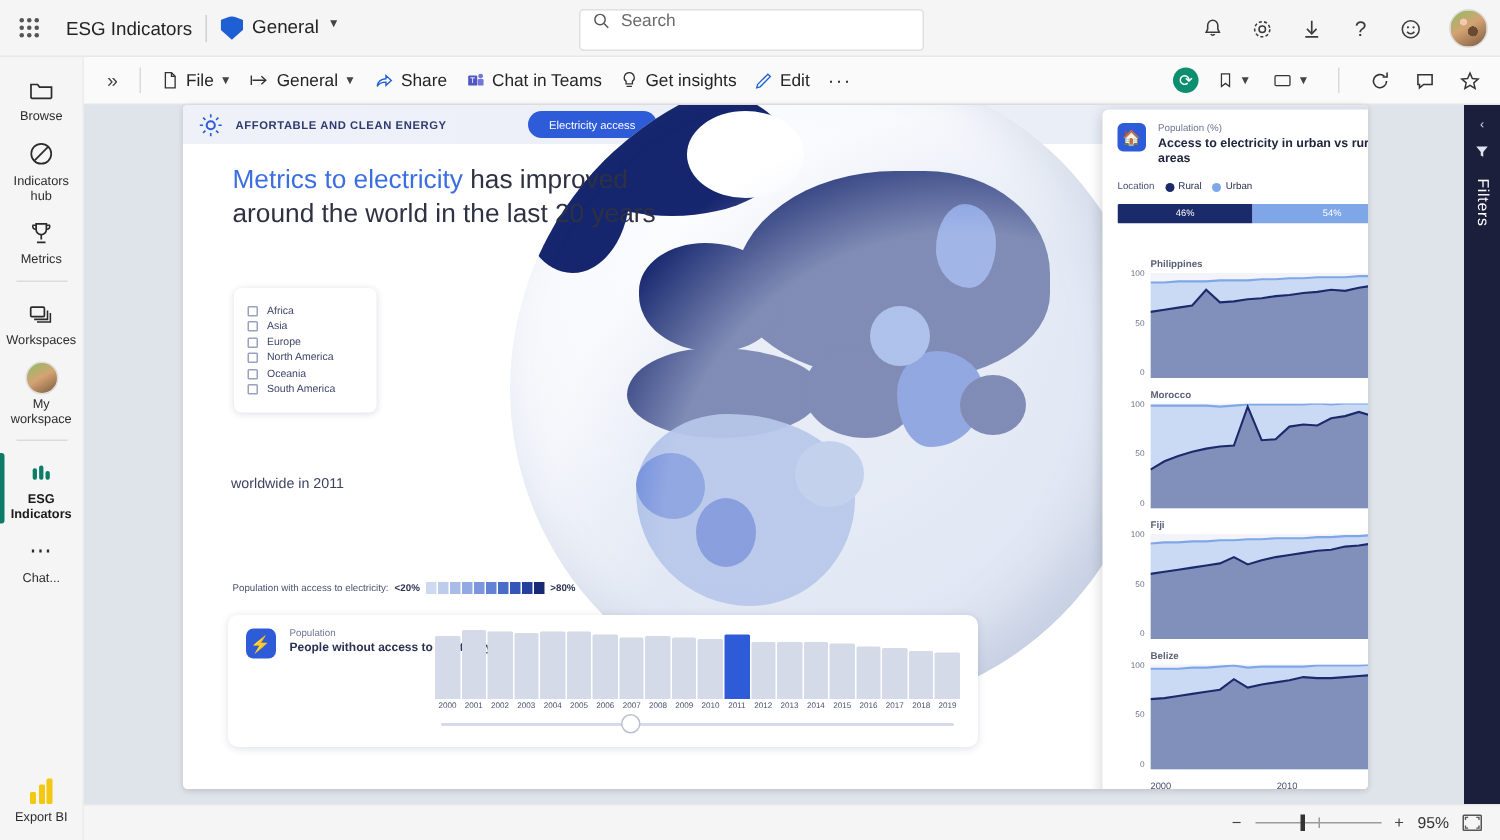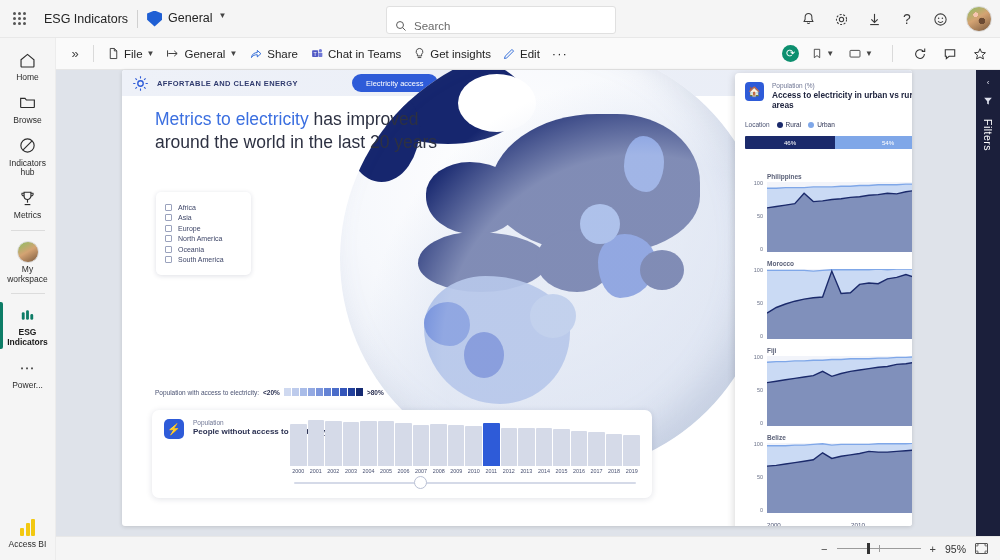--- a/index.html
+++ b/index.html
@@ -24,21 +24,21 @@
   .team-chip { display: flex; align-items: flex-start; gap: 6px; cursor: pointer; }
   .shield {
     width: 15px; height: 16px; background: #1f5fd4;
     clip-path: polygon(50% 0%, 100% 18%, 100% 58%, 50% 100%, 0% 58%, 0% 18%);
   }
   .team-name { font-size: 12.5px; color: #242424; }
   .chev { font-size: 8px; color: #444; }
   .search-wrap { position: absolute; left: 386px; top: 6px; width: 230px; height: 26px; }
   .search-box {
     width: 100%; height: 100%; background: #fff; border: 1px solid #e0e0e0;
-    border-radius: 3px; display: flex; align-items: flex-start; padding: 13px 8px; gap: 7px;
+    border-radius: 3px; display: flex; align-items: flex-end; padding: 13px 8px; gap: 7px;
   }
   .search-ph { font-size: 11.5px; color: #6a6a6a; }
   .top-icons { position: absolute; right: 8px; top: 0; height: 38px; display: flex; align-items: center; gap: 13px; }
   .ticon { width: 20px; height: 20px; display: flex; align-items: center; justify-content: center; cursor: pointer; color:#3b3b3b;}
   .avatar {
     width: 26px; height: 26px; border-radius: 50%; cursor: pointer; margin-left: 3px;
     background:
       radial-gradient(circle at 36% 32%, #f7c5b0 0 10%, transparent 11%),
       radial-gradient(circle at 62% 58%, #6b4a33 0 16%, transparent 17%),
       linear-gradient(150deg, #8bbf62 0%, #d4a373 45%, #7a5a3e 100%);
@@ -290,28 +290,20 @@
           <circle cx="10" cy="6.6" r=".8" fill="#3b3b3b"></circle>
           <path d="M5.4 9.8a3.2 3.2 0 0 0 5.2 0" fill="none" stroke="#3b3b3b" stroke-width="1.1"></path>
         </svg>
     </div>
     <div class="avatar"></div>
   </div>
 </div>
 
 <div class="leftnav">
 
-  <div class="nav-item">
-    <span class="ni-icon">
-      <svg width="19" height="19" viewBox="0 0 20 20">
-          <path d="M3.2 9.2 10 3.6l6.8 5.6V16a.8.8 0 0 1-.8.8H4a.8.8 0 0 1-.8-.8z" fill="none" stroke="#2b2b2b" stroke-width="1.2"></path>
-        </svg>
-    </span>
-    <span class="ni-label">Home</span>
-  </div>
 
 
   <div class="nav-item">
     <span class="ni-icon">
       <svg width="19" height="19" viewBox="0 0 20 20">
           <path d="M2.8 5.6h4.6l1.4 1.8h8.4v7.2a.7.7 0 0 1-.7.7H3.5a.7.7 0 0 1-.7-.7z" fill="none" stroke="#2b2b2b" stroke-width="1.2"></path>
         </svg>
     </span>
     <span class="ni-label">Browse</span>
   </div>
@@ -334,20 +326,30 @@
           <path d="M6.4 4.4H4.2a2 2 0 0 0 2.2 2.8M13.6 4.4h2.2a2 2 0 0 1-2.2 2.8" fill="none" stroke="#2b2b2b" stroke-width="1.1"></path>
           <line x1="10" y1="11" x2="10" y2="14.4" stroke="#2b2b2b" stroke-width="1.2"></line>
           <line x1="7" y1="16.4" x2="13" y2="16.4" stroke="#2b2b2b" stroke-width="1.2"></line>
         </svg>
     </span>
     <span class="ni-label">Metrics</span>
   </div>
 
   <div class="nav-sep"></div>
 
+  <div class="nav-item">
+    <span class="ni-icon">
+      <svg width="19" height="19" viewBox="0 0 20 20">
+          <rect x="2.6" y="5" width="9.6" height="6.6" rx=".8" fill="none" stroke="#2b2b2b" stroke-width="1.2"></rect>
+          <path d="M5 13.6h9.4V7.4" fill="none" stroke="#2b2b2b" stroke-width="1.1"></path>
+          <path d="M7 15.4h9.4V9.2" fill="none" stroke="#2b2b2b" stroke-width="1.1"></path>
+        </svg>
+    </span>
+    <span class="ni-label">Workspaces</span>
+  </div>
 
   <div class="nav-item">
     <span class="ni-icon">
         <span class="nav-avatar"></span>
       </span>
     <span class="ni-label">My workspace</span>
   </div>
 
   <div class="nav-sep"></div>
 
@@ -359,34 +361,34 @@
         <rect x="13" y="8.5" width="3" height="6" rx="1.4" fill="#0d7c66"></rect>
       </svg>
     </span>
     <span class="ni-label">ESG Indicators</span>
   </div>
 
   <div class="nav-item">
     <span class="ni-icon">
         <span style="font-size:15px;letter-spacing:1px;line-height:.6;">⋯</span>
       </span>
-    <span class="ni-label">Power...</span>
+    <span class="ni-label">Chat...</span>
   </div>
 
   <div class="nav-spacer"></div>
 
   <div class="nav-item" style="padding-bottom:10px;">
     <span class="ni-icon">
       <span class="pbi-logo">
           <i style="height:8px"></i>
           <i style="height:13px"></i>
           <i style="height:17px"></i>
         </span>
     </span>
-    <span class="ni-label">Access BI</span>
+    <span class="ni-label">Export BI</span>
   </div>
 </div>
 
 <div class="rtoolbar">
   <div class="tb-expand">»</div>
   <div class="tb-div"></div>
 
   <div class="tb-btn">
     <svg width="13" height="13" viewBox="0 0 16 16">
         <path d="M4 1.8h5l3 3v9.4H4z" fill="none" stroke="#333" stroke-width="1.1"></path>
@@ -549,20 +551,21 @@
         <span class="lgbox"></span>
         <span class="lglabel">Oceania</span>
       </div>
       <div class="lgrow">
         <span class="lgbox"></span>
         <span class="lglabel">South America</span>
       </div>
     </div>
 
     <div class="stat-wrap">
+      <div class="stat-line2">worldwide in 2011</div>
     </div>
 
     <div class="scale-row">
       <span class="scale-label">Population with access to electricity:</span>
       <span class="scale-end">&lt;20%</span>
       <span class="scale-swatches">
         <i style="background:#cfd9f0"></i>
           <i style="background:#bdcbec"></i>
           <i style="background:#a9bce8"></i>
         <i style="background:#93a9e2"></i>

